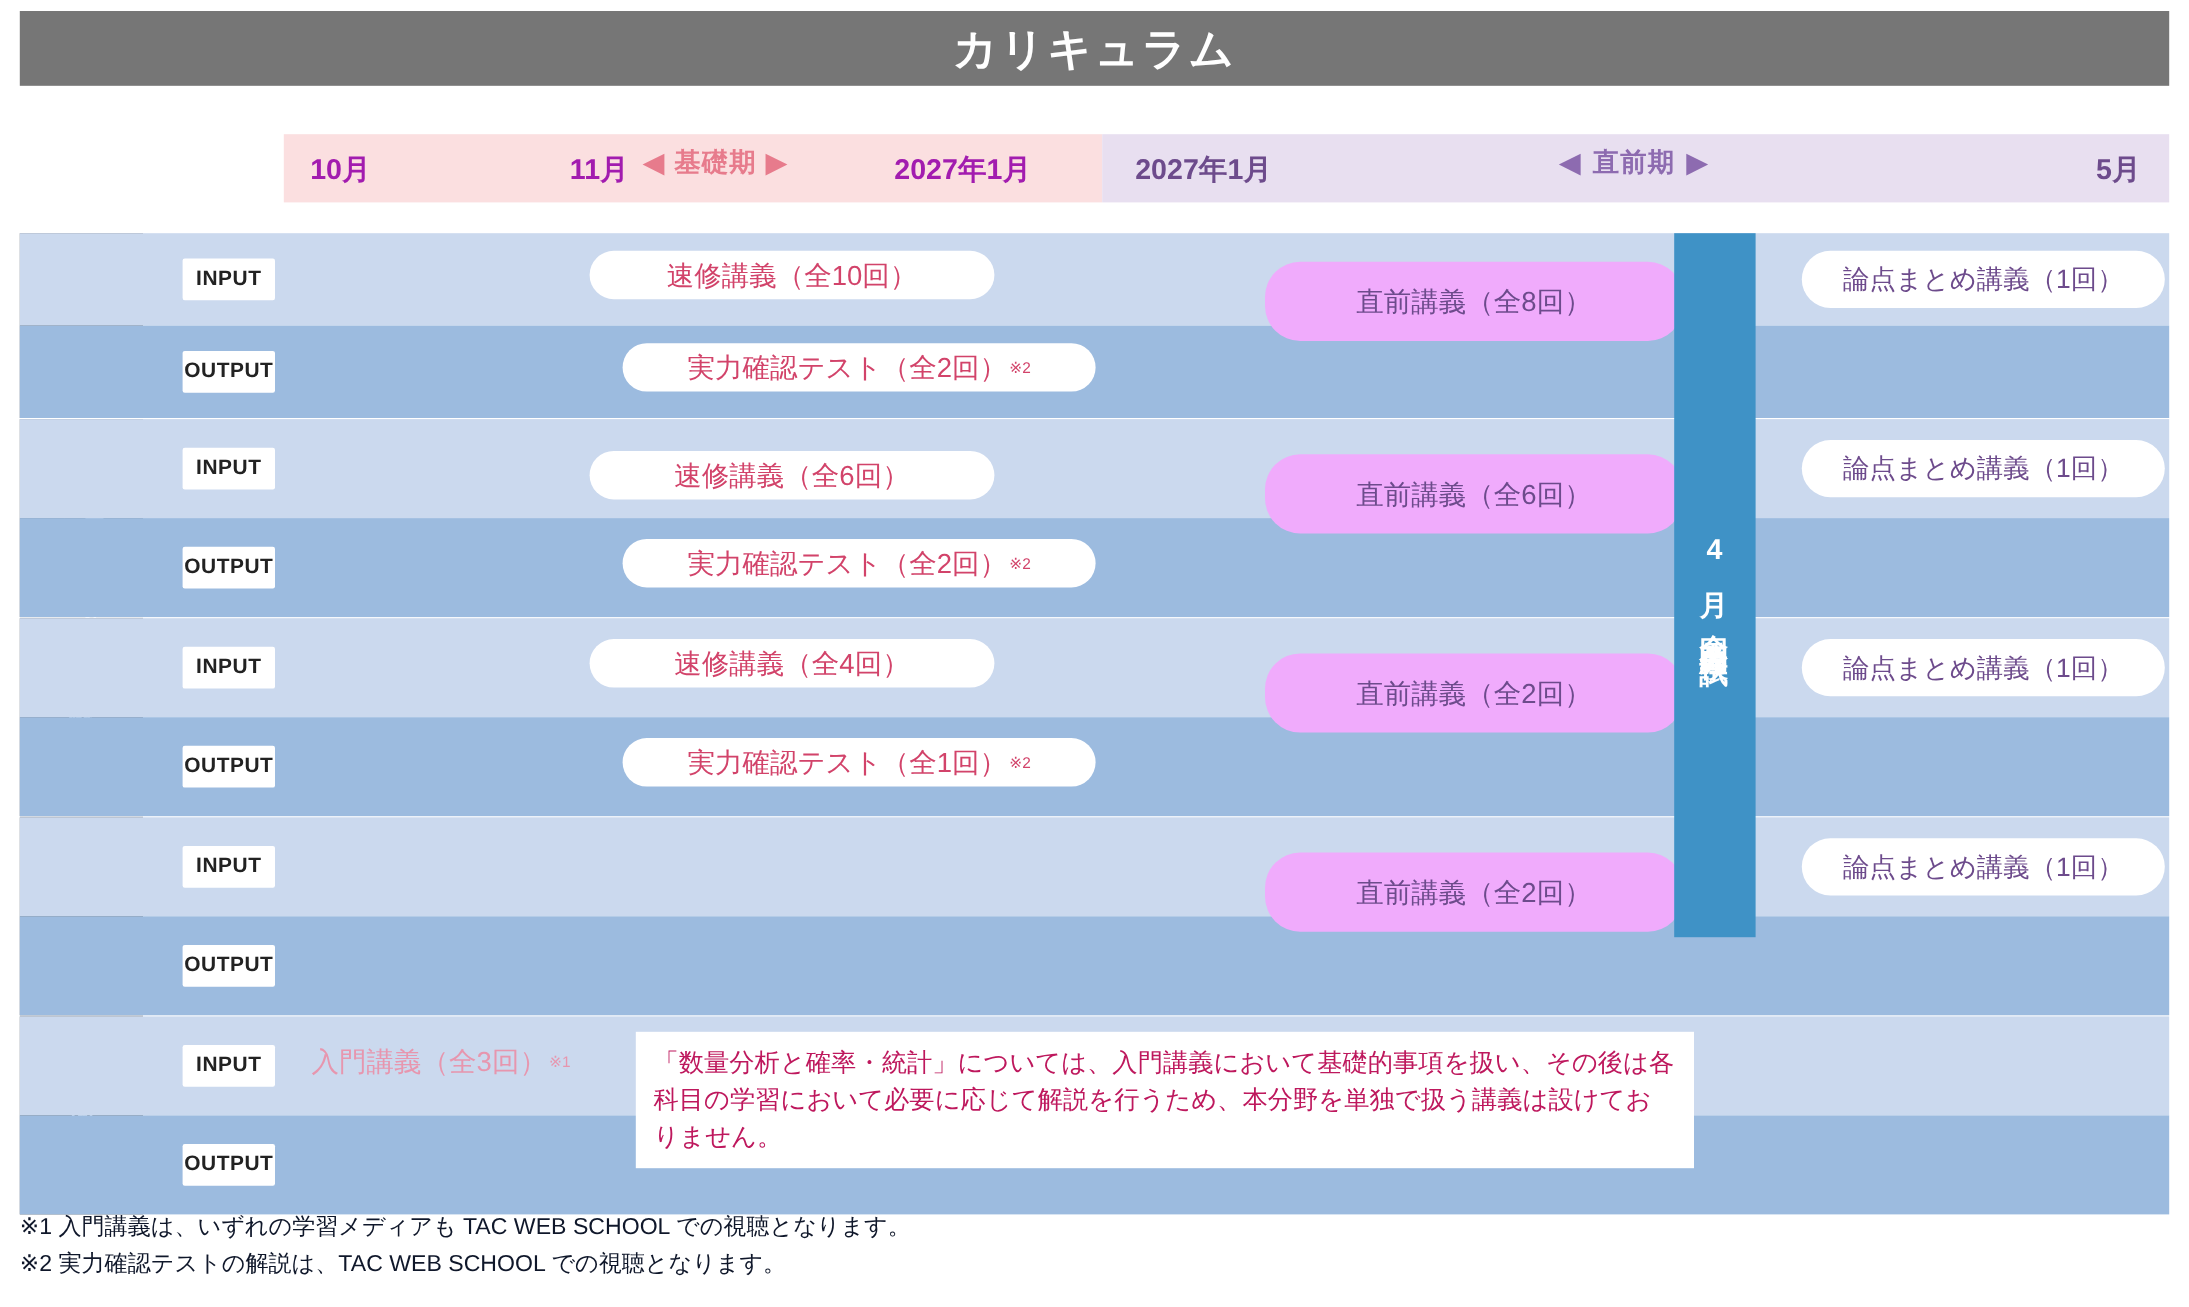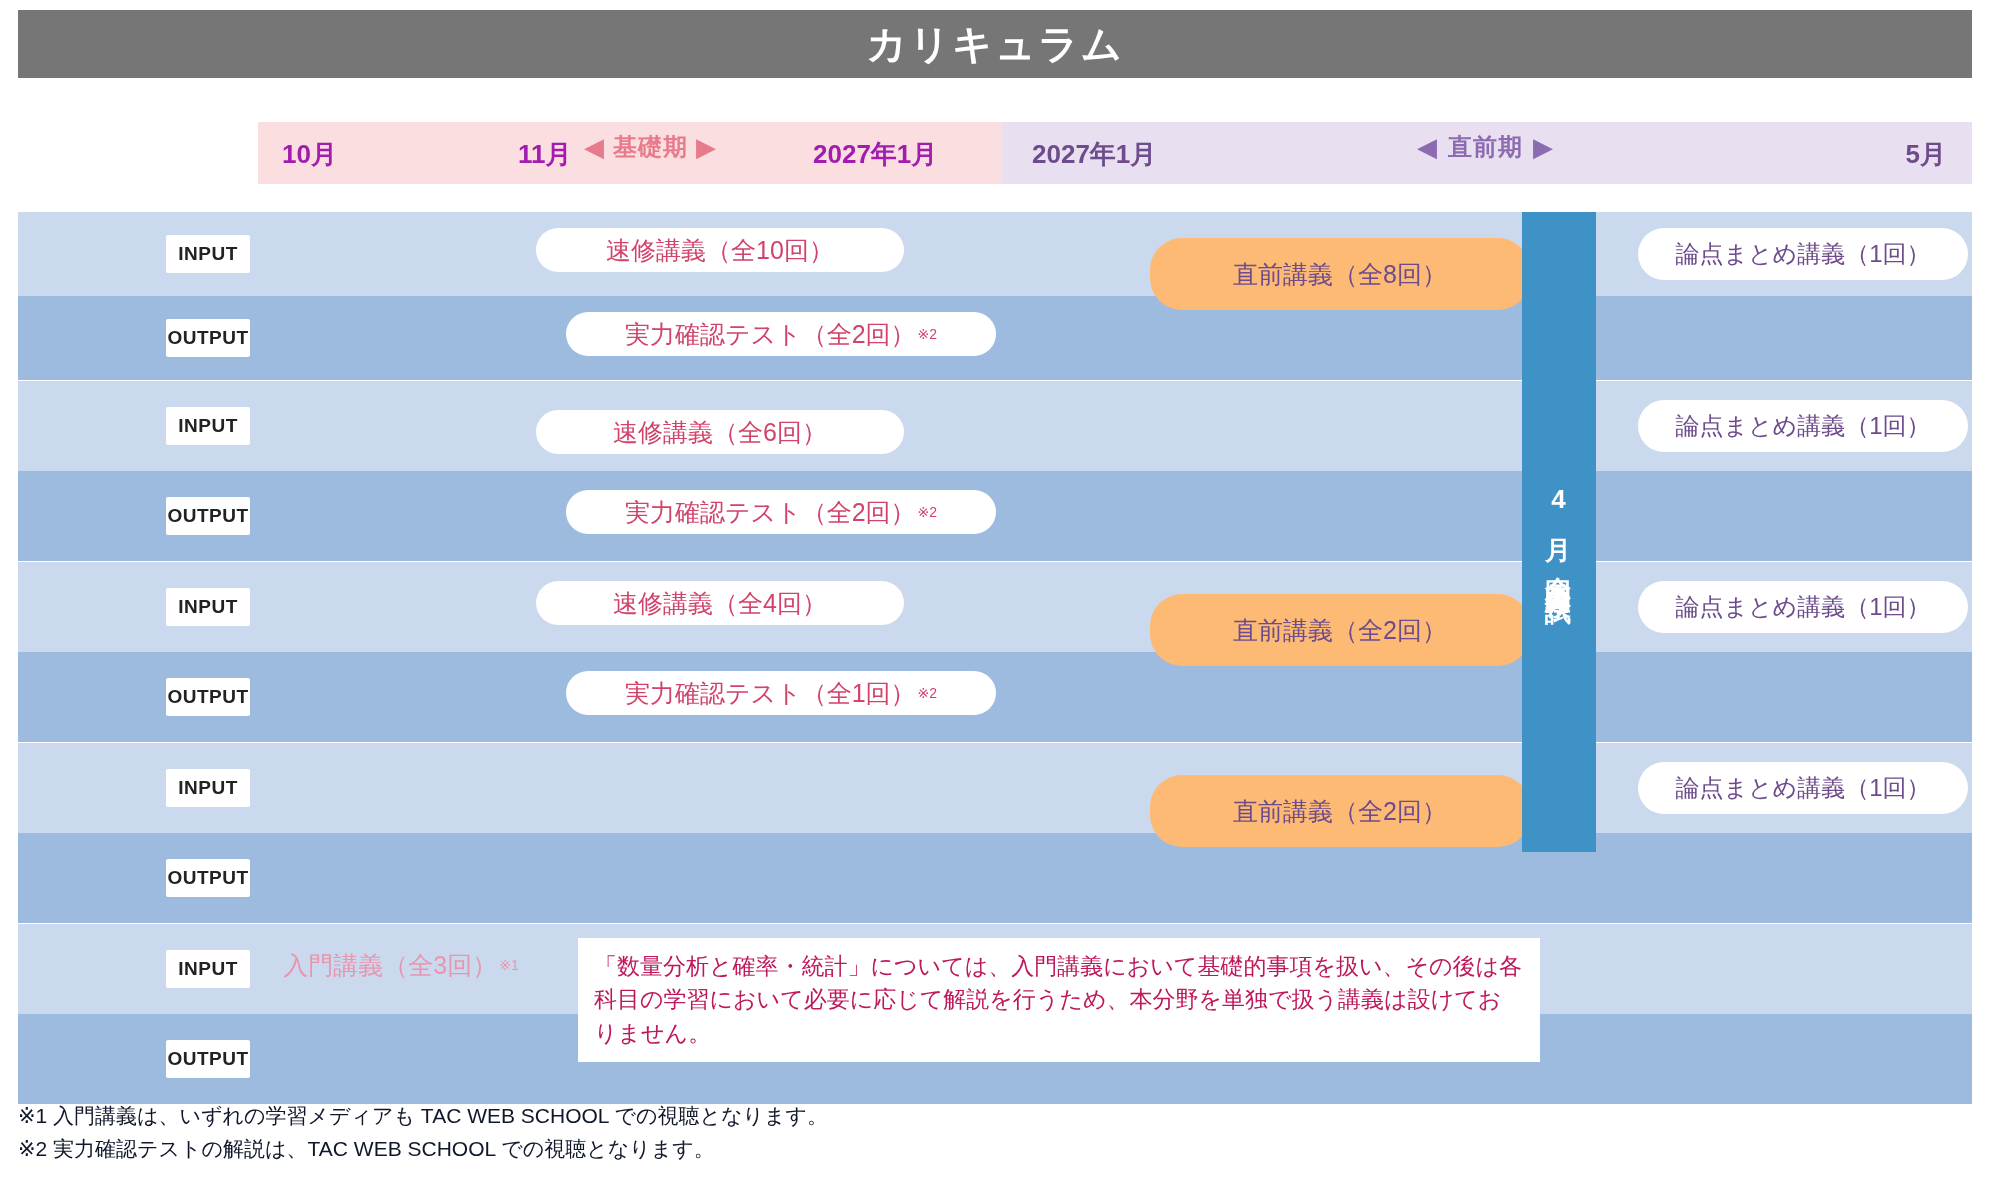--- a/index.html
+++ b/index.html
@@ -86,21 +86,21 @@
 
   .pill{
     position:absolute;height:44px;background:#ffffff;border-radius:26px;
     display:flex;align-items:center;justify-content:center;
     font-size:25px;color:#d2436a;white-space:nowrap;
   }
   .pill.soft{color:#e796ae;}
   .pill sup{font-size:14px;color:#d2436a;vertical-align:super;margin-left:2px;}
 
   .pill-big{
-    position:absolute;background:#fdba74;border-radius:32px;
+    position:absolute;background:#f0abfc;border-radius:32px;
     display:flex;align-items:center;justify-content:center;
     font-size:25px;color:#6d4b8c;white-space:nowrap;
     z-index:5;
   }
 
   .pill-right{
     position:absolute;height:52px;background:#ffffff;border-radius:26px;
     display:flex;align-items:center;justify-content:center;
     font-size:24px;color:#6d4b8c;white-space:nowrap;
   }
@@ -193,20 +193,23 @@
           <span>速修講義（全6回）</span>
         </div>
       </div>
       <div class="row output" style="height:90px;">
         <div class="io-badge" style="top:26px;">OUTPUT</div>
         <div class="pill" style="left:548px;top:19px;width:430px;">
           <span>実力確認テスト（全2回）</span>
             <sup>※2</sup>
         </div>
       </div>
+      <div class="pill-big" style="left:1132px;top:32px;width:380px;height:72px;">
+        <span>直前講義（全6回）</span>
+      </div>
       <div class="pill-right" style="left:1620px;top:19px;width:330px;">
         <span>論点まとめ講義（1回）</span>
       </div>
     </div>
 
     <div class="subject-block">
       <div class="sub-label double" style="height:180px;">
         <span class="seg" style="font-size:22px;">経済の分析</span>
         <span class="seg" style="font-size:22px;">市場と</span>
       </div>

